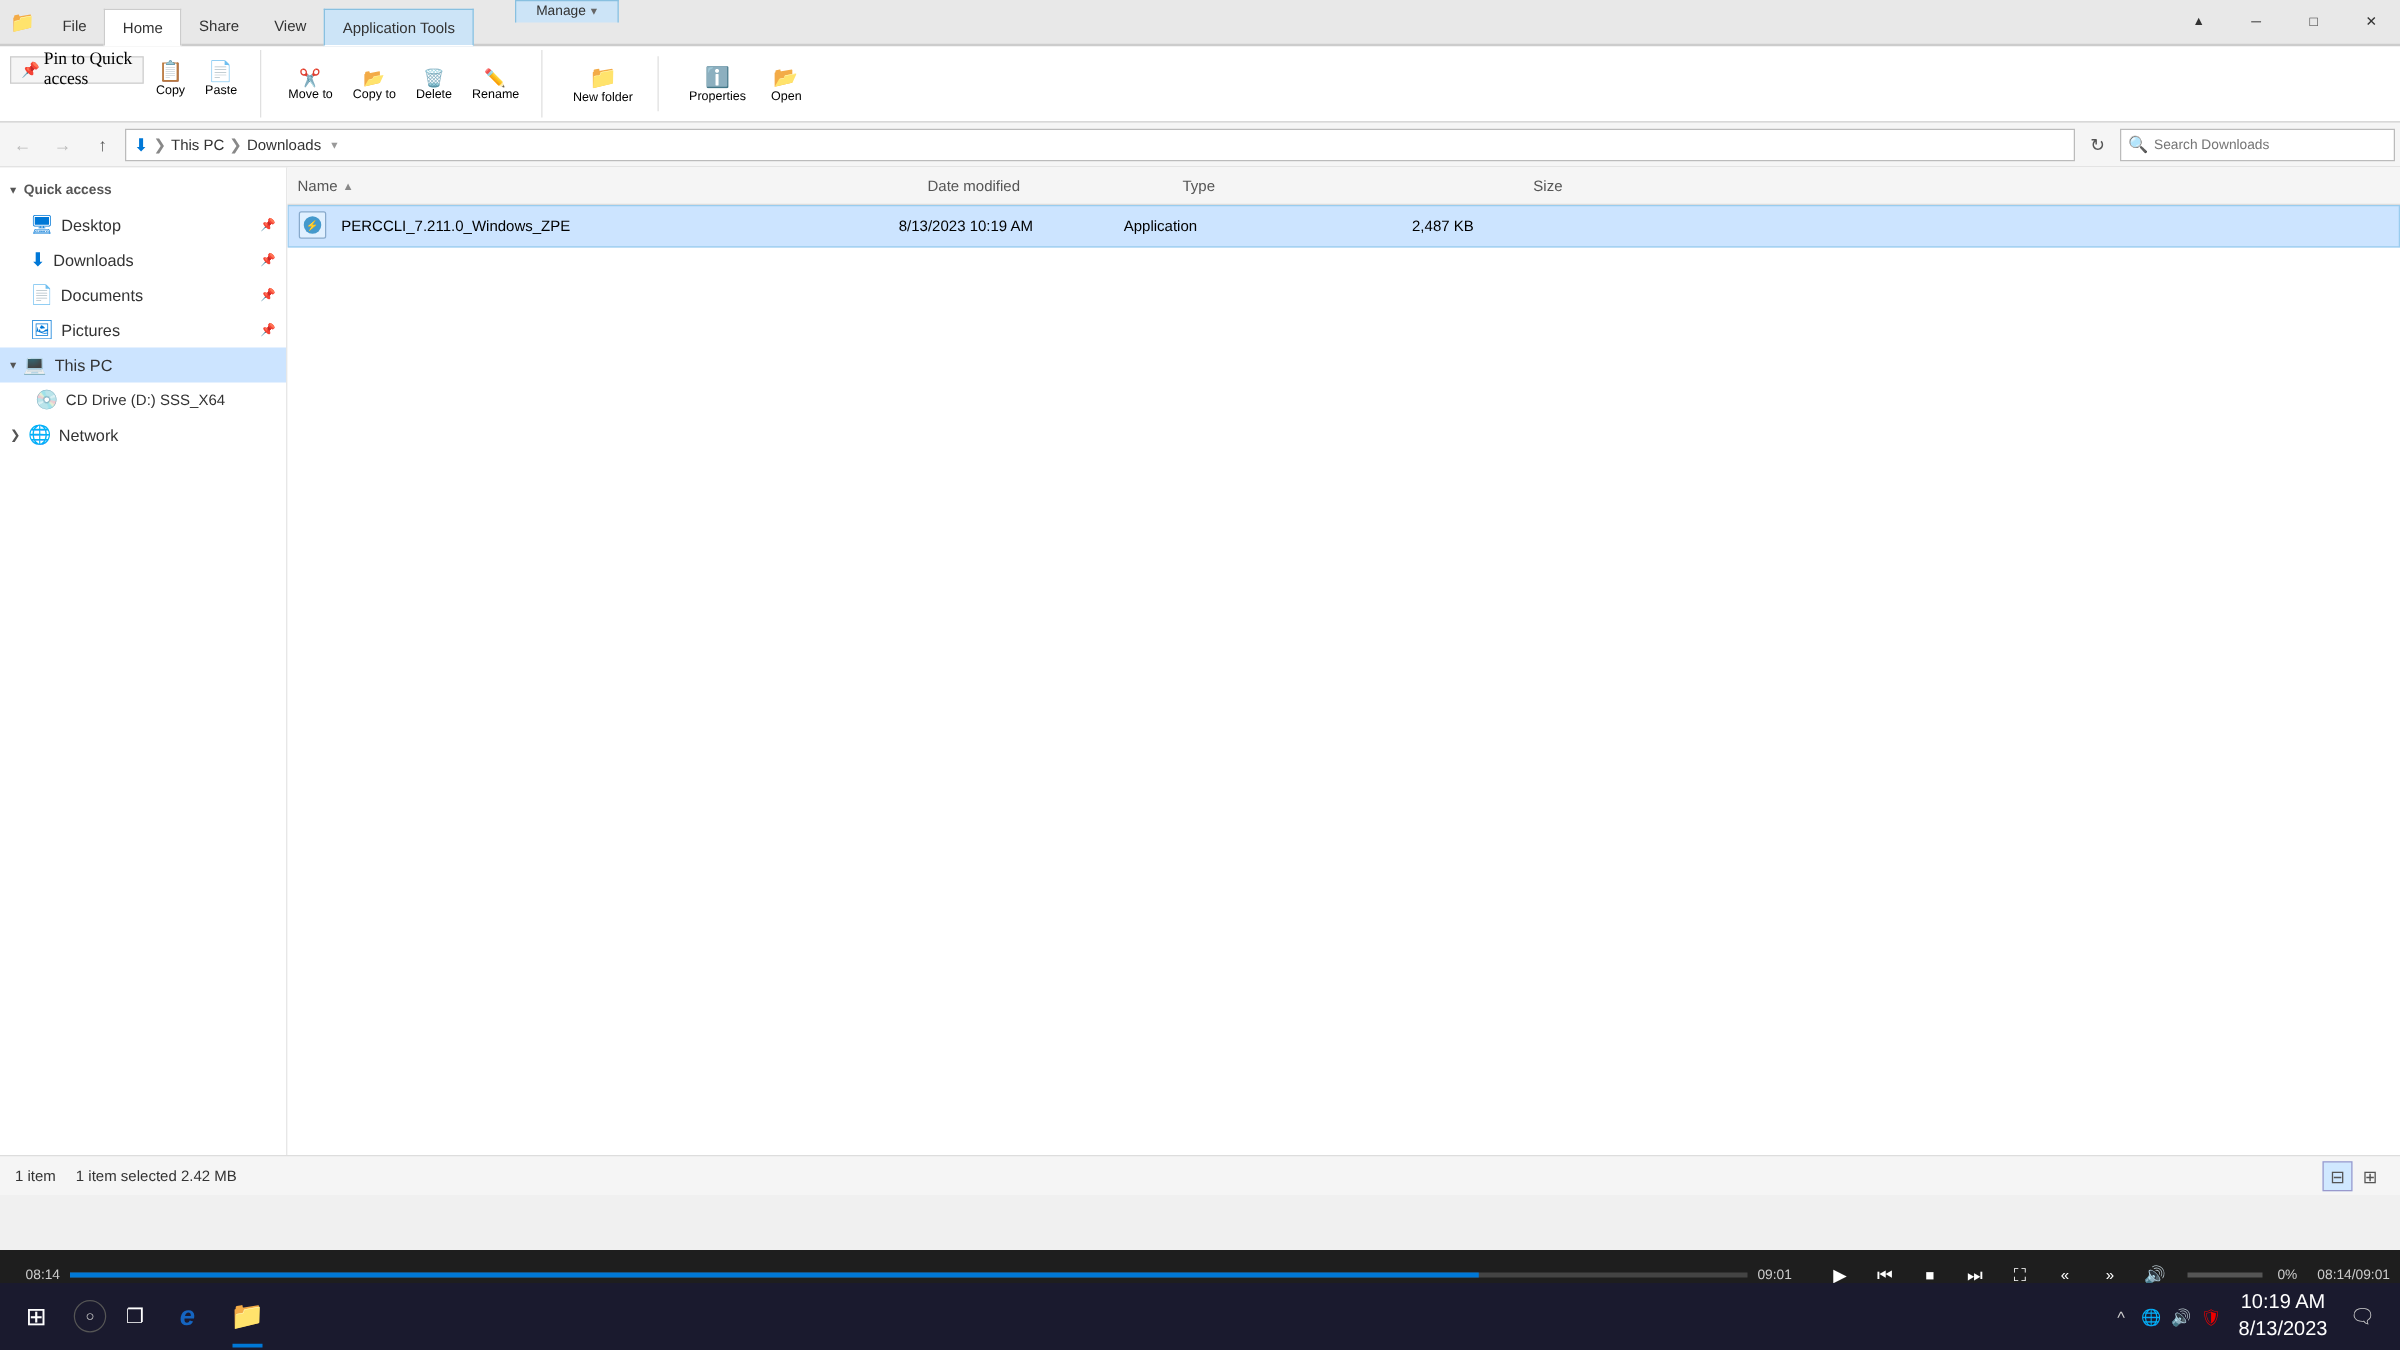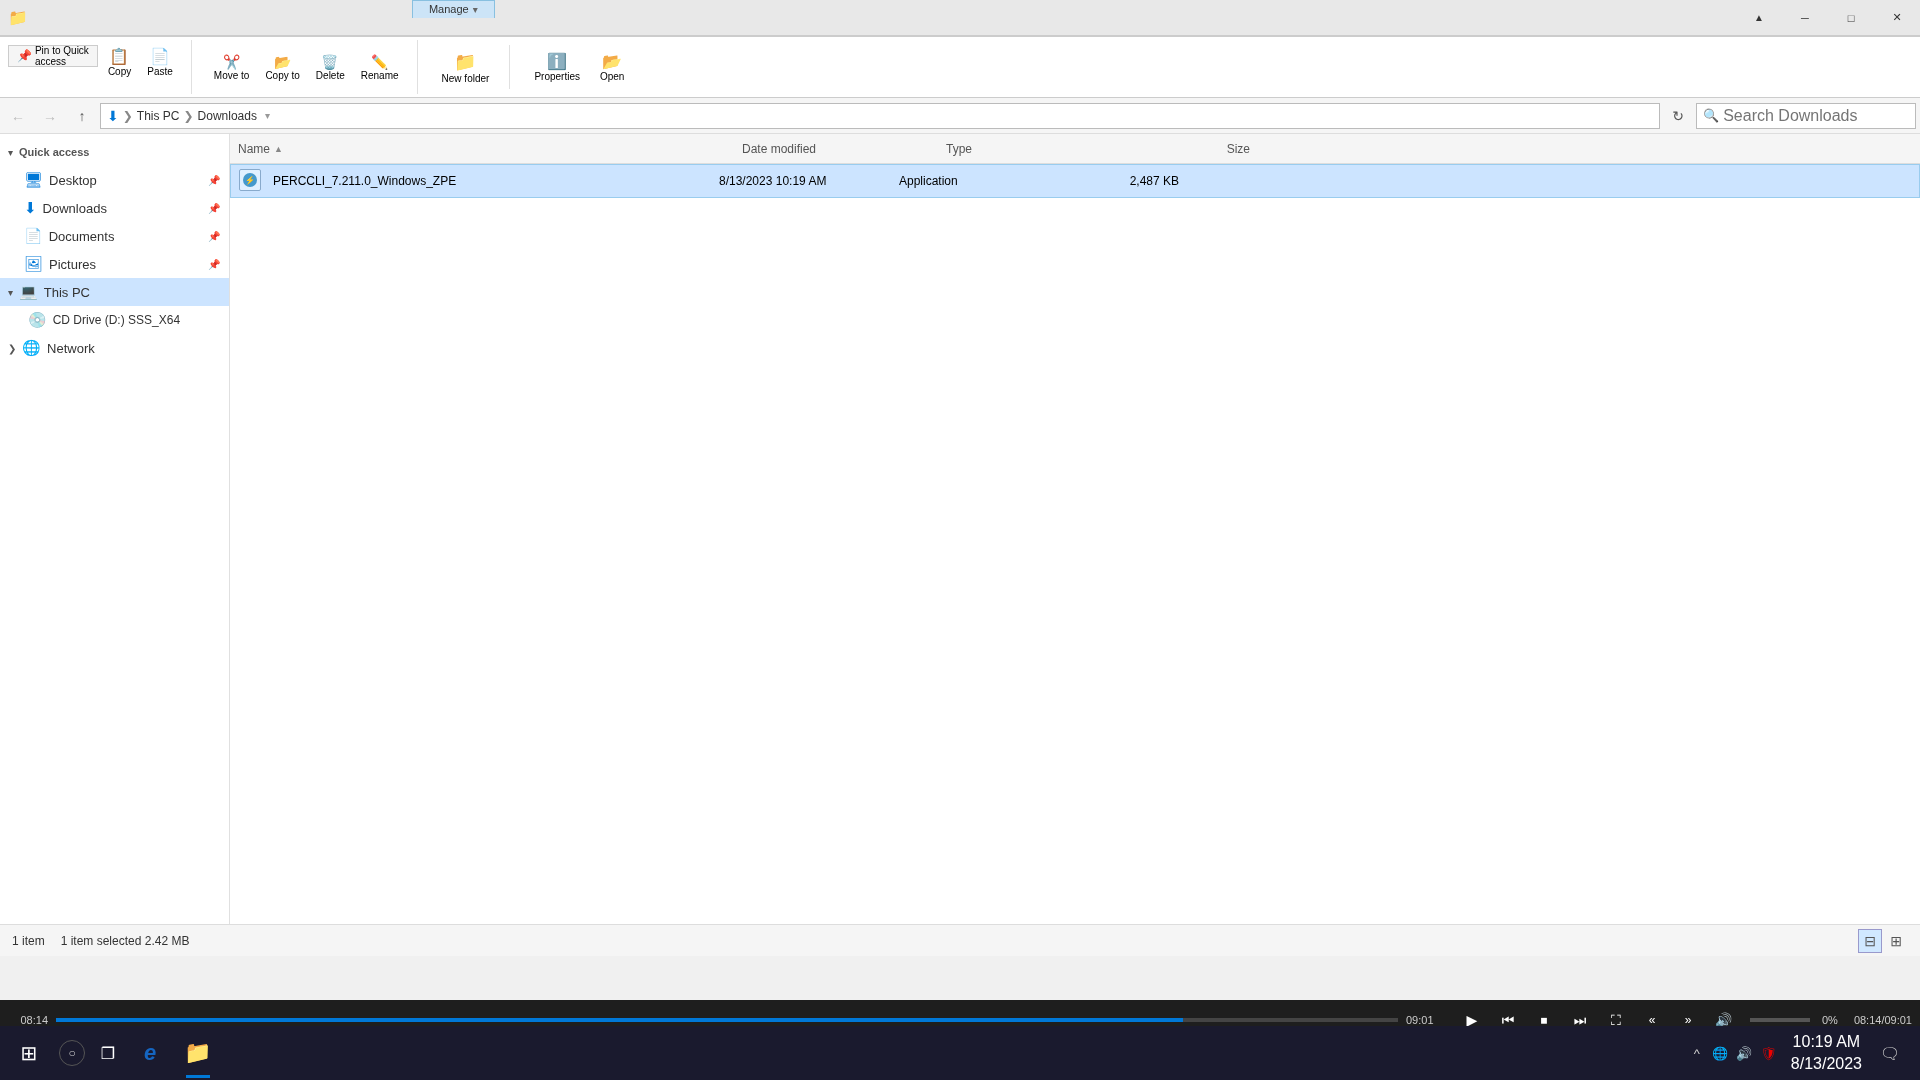--- a/index.html
+++ b/index.html
@@ -291,20 +291,37 @@
 <div id="title-bar">
   <div id="title-bar-left">
     <span style="font-size:16px; color:#0078d7;">📁</span>
     <div id="ribbon-area" style="position:relative; display:flex; flex-direction:column; flex:1;">
 
       <div style="display:flex; align-items:flex-end; height:36px; gap:0; padding-top:4px;text-align:center;">
         <div style="position:absolute; left:380px; top:0; background:#cce4f7; border:1px solid #88c0e0; border-bottom:none; padding:1px 16px; font-size:11px; color:#333; height:18px; display:flex; align-items:center;">
           <span>Manage</span>
           <span style="margin-left:4px; font-size:10px; color:#666;">▾</span>
         </div>
+        <div id="ribbon-tabs" style="display:flex; align-items:flex-end; margin-top:18px;">
+          <div class="ribbon-tab">
+              <span>File</span>
+            </div>
+          <div class="ribbon-tab active">
+              <span>Home</span>
+            </div>
+          <div class="ribbon-tab">
+              <span>Share</span>
+            </div>
+          <div class="ribbon-tab">
+              <span>View</span>
+            </div>
+          <div class="ribbon-tab" style="background:#cce4f7; border:1px solid #88c0e0; border-bottom:1px solid #fff; position:relative; top:1px; z-index:1;">
+              <span>Application Tools</span>
+            </div>
+        </div>
       </div>
     </div>
   </div>
   <div id="window-controls">
     <div class="win-btn" style="font-size:10px;">▲</div>
     <div class="win-btn">
         <span>─</span>
       </div>
     <div class="win-btn">
         <span>□</span>
@@ -316,21 +333,21 @@
 </div>
 
 <div id="ribbon-content" style="background:#fff; border-top:1px solid #ccc; border-bottom:1px solid #ccc; height:62px; display:flex; align-items:center; padding:4px 8px;">
 
   <div style="display:flex; align-items:center; gap:16px; height:54px;">
 
     <div style="display:flex; flex-direction:column; align-items:center; border-right:1px solid #e0e0e0; padding-right:12px; height:54px; justify-content:center; gap:4px;">
       <div style="display:flex; gap:4px;">
         <div style="padding:2px 8px; font-size:11px; border:1px solid #ccc; background:#f5f5f5; cursor:pointer; display:flex; align-items:center; gap:3px; height:22px;">
           <span style="font-size:12px;">📌</span>
-          <span style="font-size:10px;">Pin to Quick<br>access</span>
+          <span style="font-size:14px;font-family:Liberation Serif, serif;">Pin to Quick<br>access</span>
         </div>
         <div style="display:flex; flex-direction:column; align-items:center; padding:2px 6px; font-size:10px; cursor:pointer; height:44px; justify-content:flex-start;">
           <span style="font-size:16px;">📋</span>
           <span>Copy</span>
         </div>
         <div style="display:flex; flex-direction:column; align-items:center; padding:2px 6px; font-size:10px; cursor:pointer; height:44px; justify-content:flex-start;">
           <span style="font-size:16px;">📄</span>
           <span>Paste</span>
         </div>
       </div>
@@ -388,21 +405,21 @@
     <span class="breadcrumb-item">This PC</span>
     <span class="breadcrumb-sep">❯</span>
     <span class="breadcrumb-item">Downloads</span>
     <span class="breadcrumb-sep" style="margin-left:4px; font-size:10px; color:#999;">▾</span>
   </div>
   <div id="refresh-btn">
       <span>↻</span>
     </div>
   <div id="search-box">
     <span style="color:#aaa; font-size:13px;">🔍</span>
-    <input id="search-input" type="text" style="border: none; outline: none; font-size: 16px; flex: 1 1 0%; color: #000000; width: 160px;" placeholder="Search Downloads">
+    <input id="search-input" type="text" style="border: none; outline: none; font-size: 11px; flex: 1 1 0%; color: #000000; width: 160px;" placeholder="Search Downloads">
   </div>
 </div>
 
 <div id="main-layout" style="display:flex; height:calc(1080px - 36px - 30px - 62px - 36px - 32px - 54px - 40px);">
 
   <div id="sidebar" style="width:230px; background:#fff; border-right:1px solid #e0e0e0; overflow-y:auto; padding:4px 0;">
 
     <div>
       <div class="sidebar-item" style="padding-left:8px;">
         <span style="font-size:10px; color:#555;">▾</span>

